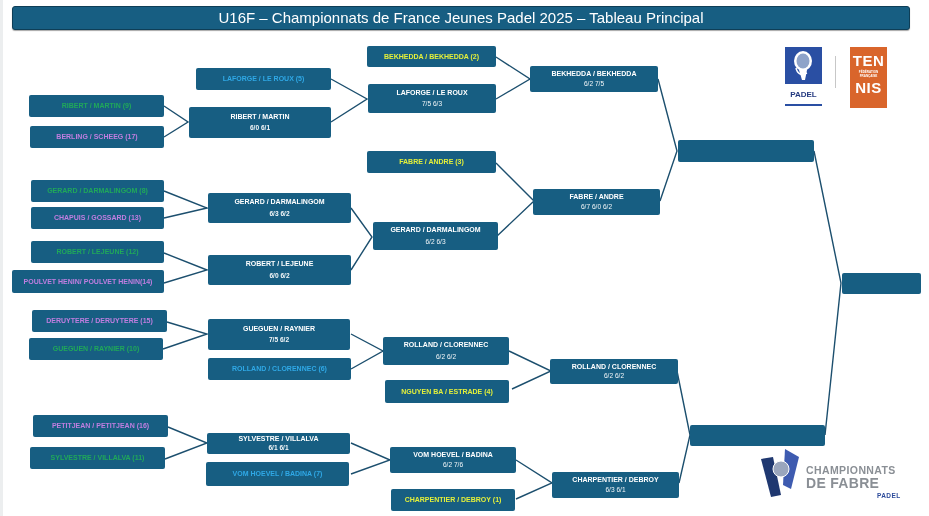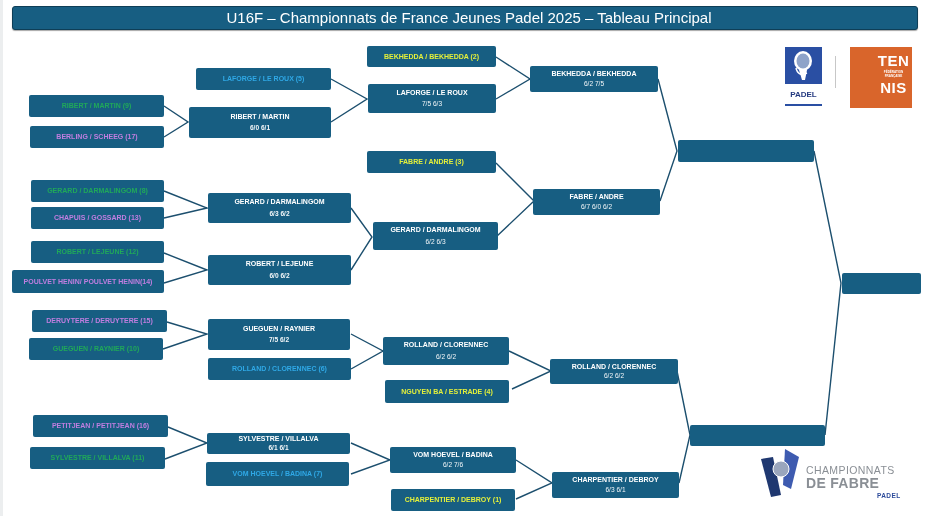--- a/index.html
+++ b/index.html
@@ -7,51 +7,50 @@
     width: 929px; height: 516px; position: relative; overflow: hidden;
     background: #ffffff;
     font-family: "Liberation Sans", "DejaVu Sans", sans-serif;
   }
   .edge-left { position: absolute; left: 0; top: 0; width: 3px; height: 516px; background: #eceeef; }
   .title-bar {
     position: absolute; left: 12px; top: 6px; width: 896px; height: 22px;
     background: #175e82; border: 1px solid #0e3e57; border-radius: 3px;
     color: #ffffff; font-size: 15px; line-height: 22px; text-align: center;
     box-shadow: 0 1px 1px rgba(0,0,0,0.35);
-    padding-left: 8px;
   }
   .box {
     position: absolute; background: #175e82; border-radius: 2px;
     color: #ffffff; font-weight: bold; font-size: 7px; text-align: center;
     display: flex; flex-direction: column; justify-content: center; align-items: center;
     box-sizing: border-box; line-height: 1.35; white-space: nowrap; overflow: hidden;
   }
   .box .name { font-weight: bold; }
   .box .score { font-weight: normal; font-size: 6.6px; opacity: 0.95; margin-top: 3px; }
   .box .score.bold { font-weight: bold; }
   .c-green { color: #20a85a; }
   .c-purple { color: #c07ee0; }
   .c-blue { color: #2fa8e6; }
   .c-yellow { color: #e4f03a; }
   .c-white { color: #ffffff; }
   svg.lines { position: absolute; left: 0; top: 0; }
   .logo-padel { position: absolute; left: 785px; top: 47px; width: 37px; height: 61px; }
   .logo-sep { position: absolute; left: 835px; top: 56px; width: 1px; height: 32px; background: #c7c7c7; }
   .logo-tennis {
     position: absolute; left: 850px; top: 47px; width: 37px; height: 61px; background: #d9652b;
-    color: #fff; text-align: center; font-weight: bold; padding-left: 25px;
+    color: #fff; text-align: center; font-weight: bold;
   }
   .logo-tennis .t1 { font-size: 15px; line-height: 16px; margin-top: 6px; letter-spacing: 0.5px; }
   .logo-tennis .t2 { font-size: 3px; line-height: 3.5px; margin-top: 2px; }
   .logo-tennis .t3 { font-size: 15px; line-height: 16px; margin-top: 2px; letter-spacing: 0.5px; }
   .padel-box { position: absolute; left: 0; top: 0; width: 37px; height: 37px; background: #2a4fa3; }
   .padel-label { position: absolute; left: 0; top: 43px; width: 37px; text-align: center; font-size: 8px; font-weight: bold; color: #243a80; }
   .padel-underline { position: absolute; left: 0; top: 57px; width: 37px; height: 2px; background: #2a4fa3; }
   .cdf-logo { position: absolute; left: 759px; top: 449px; width: 160px; height: 50px; }
-  .cdf-text1 { position: absolute; left: 806px; top: 464px; font-size: 10.5px; font-weight: normal; color: #8a8f95; letter-spacing: 0.4px; }
+  .cdf-text1 { position: absolute; left: 806px; top: 464px; font-size: 10.5px; font-weight: bold; color: #8a8f95; letter-spacing: 0.4px; }
   .cdf-text2 { position: absolute; left: 806px; top: 475px; font-size: 14px; font-weight: bold; color: #8a8f95; letter-spacing: 0.3px; }
   .cdf-text3 { position: absolute; left: 877px; top: 492px; font-size: 6.5px; font-weight: bold; color: #2b4a9a; letter-spacing: 0.4px; }
 </style>
 </head>
 <body>
 
 <div class="edge-left"></div>
 
 <div class="title-bar">U16F – Championnats de France Jeunes Padel 2025 – Tableau Principal</div>
 

